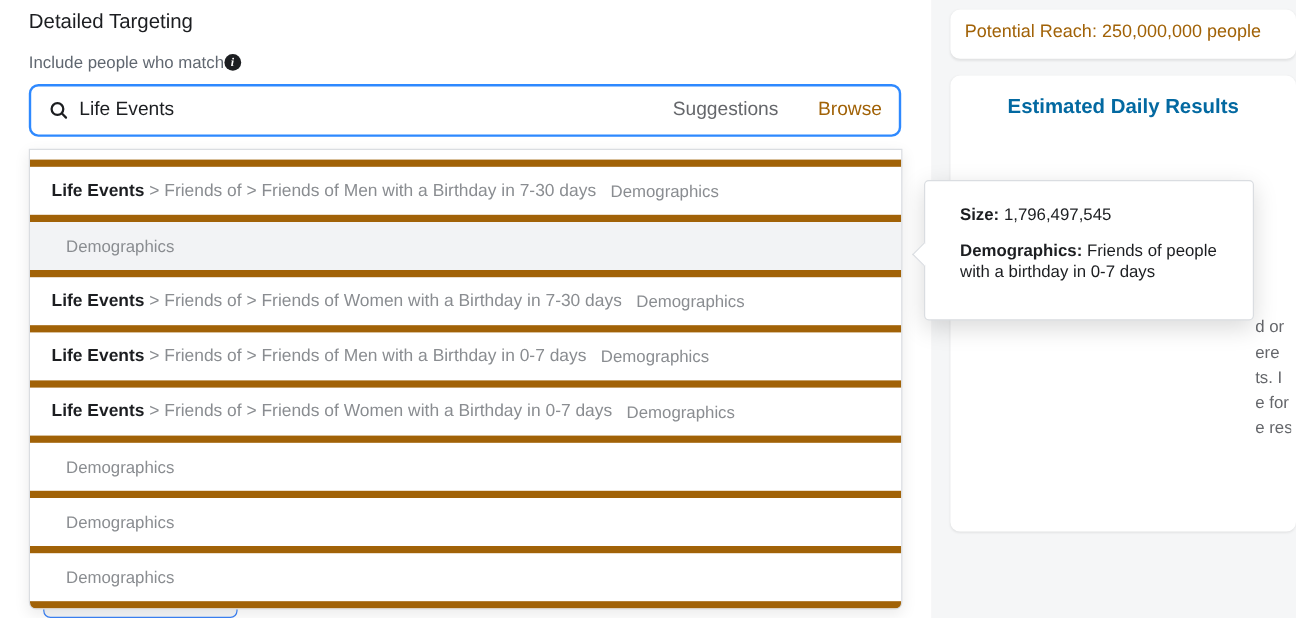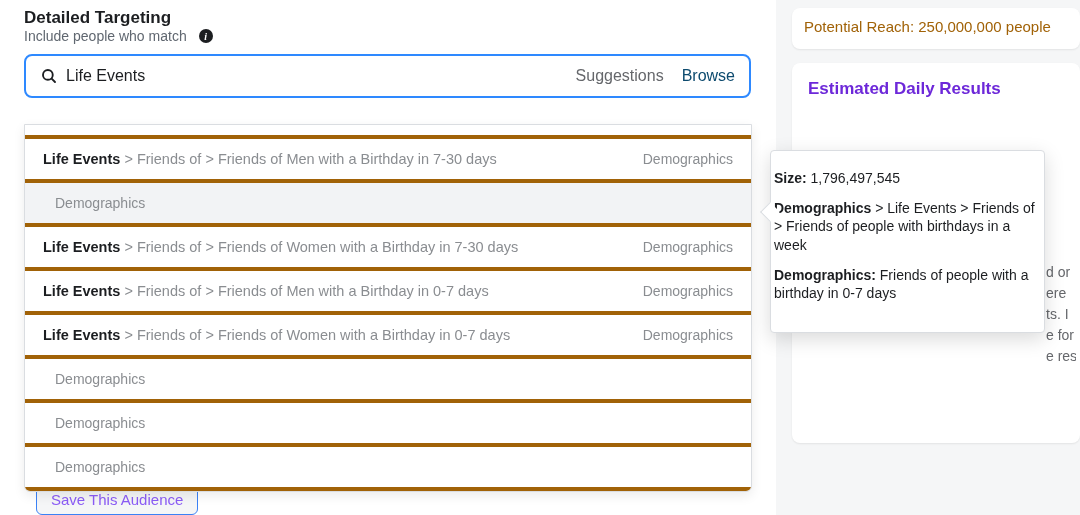--- a/index.html
+++ b/index.html
@@ -1,40 +1,40 @@
 <!DOCTYPE html>
 <html><head>
   <meta charset="utf-8">
   <style>
     * { box-sizing: border-box; margin: 0; padding: 0; }
     body { font-family: Helvetica, Arial, sans-serif; background: #fff; color: #1c1e21; font-size: 14px; }
     .page { display: flex; width: 1080px; height: 515px; overflow: hidden; position: relative; }
     .left { flex: 0 0 775px; padding: 8px 24px 0 24px; position: relative; }
     .right { flex: 0 0 305px; padding: 8px 0 0 0; border-left: 1px solid #fff; background: #f5f6f7; position: relative; }
-    .section-title { font-size: 17px; font-weight: 700; color: #1c1e21; margin-bottom: 0; }
-    .subtitle { font-size: 14px; color: #606770; display: flex; align-items: center; gap: 12px; margin-bottom: 10px; }
+    .section-title { font-size: 17px; font-weight: 400; color: #1c1e21; margin-bottom: 16px; }
+    .subtitle { font-size: 14px; color: #606770; display: flex; align-items: center; gap: 0; margin-bottom: 10px; }
     .info-circle { display: inline-flex; align-items: center; justify-content: center; width: 14px; height: 14px; border-radius: 50%; background: #1c1e21; color: #fff; font-size: 10px; font-weight: 700; font-style: italic; font-family: Georgia, serif; }
     .search-row { display: flex; align-items: center; border: 2px solid #2e89ff; border-radius: 8px; padding: 6px 14px; background: #fff; height: 44px; }
     .search-icon-wrap { display: flex; align-items: center; justify-content: center; margin-right: 8px; }
     .search-input { flex: 1; border: none; outline: none; font-size: 16px; color: #1c1e21; background: transparent; }
-    .suggestions-link { color: #65676b; font-size: 16px; margin-right: 18px; cursor: pointer; text-align: right; }
-    .browse-link { color: #0c4a6e; font-size: 16px; font-weight: 500; cursor: pointer; }
+    .suggestions-link { color: #65676b; font-size: 16px; margin-right: 33px; cursor: pointer; text-align: right; }
+    .browse-link { color: #a16207; font-size: 16px; font-weight: 500; cursor: pointer; }
     .dropdown { position: absolute; top: 124px; left: 24px; width: 728px; background: #fff; border: 1px solid #dadde1; border-radius: 0 0 6px 6px; box-shadow: 0 4px 12px rgba(0,0,0,0.08); overflow: hidden; z-index: 5; }
-    .dropdown-row { display: flex; align-items: center; justify-content: space-between; padding: 12px 18px; cursor: pointer; border-bottom: 4px solid #a16207; }
+    .dropdown-row { display: flex; align-items: center; padding: 12px 18px; cursor: pointer; border-bottom: 6px solid #a16207; }
     .dropdown-row.highlight { background: #f2f3f5; }
     .dropdown-row .path { font-size: 14.5px; color: #8a8d91; white-space: nowrap; overflow: hidden; text-overflow: ellipsis; }
     .dropdown-row .path .bold { color: #1c1e21; font-weight: 700; }
     .dropdown-row .cat { font-size: 14px; color: #8a8d91; flex-shrink: 0; margin-left: 12px; }
     .dropdown-row.truncated { padding-top: 0; padding-bottom: 4px; height: 14px; overflow: hidden; align-items: flex-end;}
     .save-btn { position: absolute; top: 484px; left: 36px; background: #f5f6f7; border: 1px solid #3b82f6; border-radius: 6px; padding: 6px 14px; font-size: 15px; color: #8b5cf6; cursor: pointer; }
     .reach-card { background: #fff; border-radius: 8px; margin: 0 0 14px 16px; padding: 10px 12px 14px 12px; box-shadow: 0 1px 2px rgba(0,0,0,0.08); display:flex; align-items:center;}
     .reach-text { font-size: 15px; color: #a16207; white-space: nowrap; }
     .daily-card { background: #fff; border-radius: 8px; margin-left: 16px; padding: 16px 16px; box-shadow: 0 1px 2px rgba(0,0,0,0.08); height: 380px; position: relative; overflow: visible;}
-    .daily-title { font-size: 17px; font-weight: 700; color: #6d28d9; }
-    .tooltip { position: absolute; top: 150px; left: 770px; width: 275px; background: #fff; border: 1px solid #dadde1; border-radius: 4px; box-shadow: 0 6px 20px rgba(0,0,0,0.15); padding: 18px 3px; z-index: 20; font-size: 14px; color: #1c1e21; }
+    .daily-title { font-size: 17px; font-weight: 700; color: #0369a1; text-align: center; }
+    .tooltip { position: absolute; top: 150px; left: 770px; width: 275px; background: #fff; border: 1px solid #dadde1; border-radius: 4px; box-shadow: 0 6px 20px rgba(0,0,0,0.15); padding: 18px 29px; z-index: 20; font-size: 14px; color: #1c1e21; }
     .tooltip-arrow { position: absolute; top: 54px; left: -8px; width: 14px; height: 14px; background: #fff; border-left: 1px solid #dadde1; border-bottom: 1px solid #dadde1; transform: rotate(45deg); }
     .tooltip p { margin-bottom: 12px; line-height: 1.3; }
     .tooltip b { font-weight: 700; }
     .daily-bg-text { position: absolute; top: 262px; right: 4px; font-size: 14px; color: #65676b; line-height: 1.5; text-align: left; width: 30px; overflow: hidden;}
     .daily-bg-text span{ display:block; white-space:nowrap;}
   </style>
 </head>
 <body>
 
 <div class="page">
@@ -110,17 +110,16 @@
         <span>ere</span>
         <span>ts. I</span>
         <span>e for</span>
         <span>e res</span>
       </div>
   </div>
 
   <div class="tooltip">
     <div class="tooltip-arrow"></div>
     <p><b>Size:</b> <span>1,796,497,545</span></p>
-    <p><b>Demographics</b><span> &gt; Life Events &gt; Friends of &gt; Friends of people with birthdays in a week</span></p>
     <p><b>Demographics:</b><span> Friends of people with a birthday in 0-7 days</span></p>
   </div>
 
 </div>
 
 </body></html>

